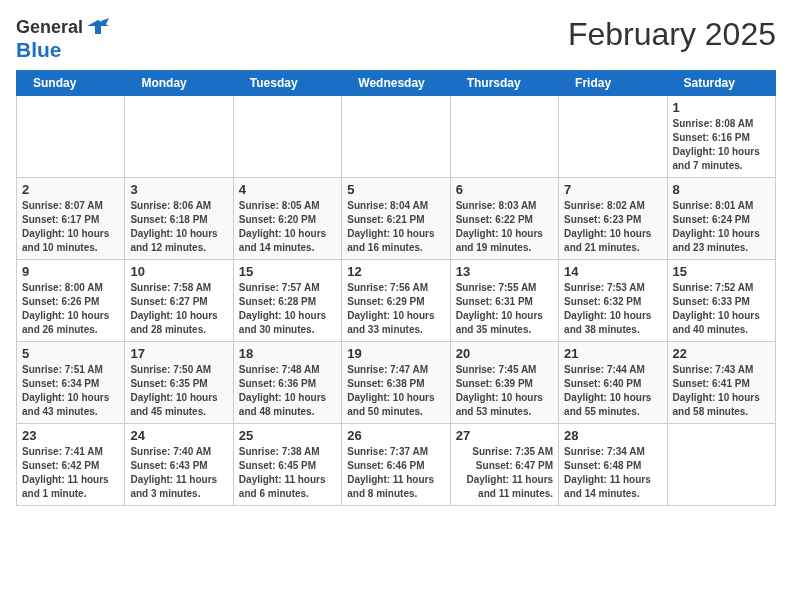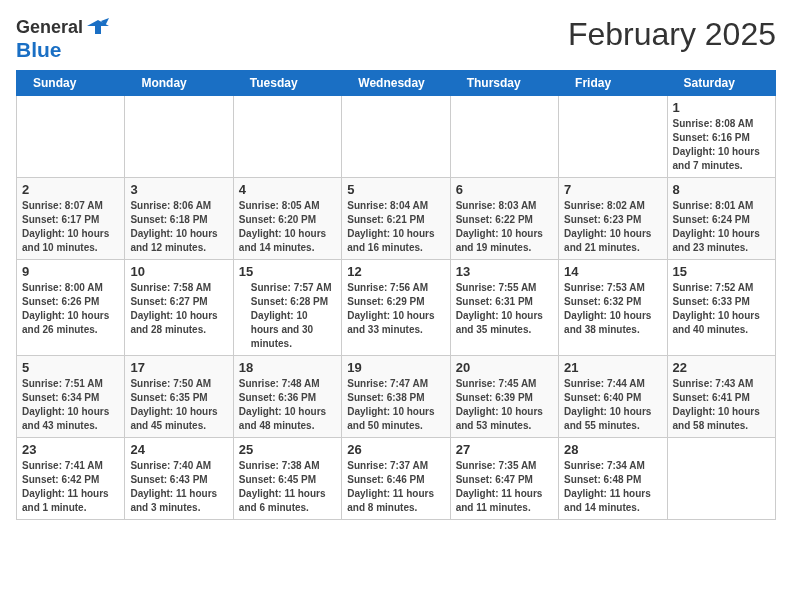--- a/index.html
+++ b/index.html
@@ -187,21 +187,21 @@
 Daylight: 10 hours and 26 minutes.</div>
         </td>
         <td>
           <span class="day-number">10</span>
           <div class="day-info" style="white-space: pre-line;">Sunrise: 7:58 AM
 Sunset: 6:27 PM
 Daylight: 10 hours and 28 minutes.</div>
         </td>
         <td>
           <span class="day-number">15</span>
-          <div class="day-info" style="white-space: pre-line; margin-left: 12px;">Sunrise: 7:57 AM
+          <div class="day-info" style="white-space: pre-line;">Sunrise: 7:57 AM
 Sunset: 6:28 PM
 Daylight: 10 hours and 30 minutes.</div>
         </td>
         <td>
           <span class="day-number">12</span>
           <div class="day-info" style="white-space: pre-line;">Sunrise: 7:56 AM
 Sunset: 6:29 PM
 Daylight: 10 hours and 33 minutes.</div>
         </td>
         <td>
@@ -287,21 +287,21 @@
 Daylight: 11 hours and 6 minutes.</div>
         </td>
         <td>
           <span class="day-number">26</span>
           <div class="day-info" style="white-space: pre-line;">Sunrise: 7:37 AM
 Sunset: 6:46 PM
 Daylight: 11 hours and 8 minutes.</div>
         </td>
         <td>
           <span class="day-number">27</span>
-          <div class="day-info" style="white-space: pre-line;">Sunrise: 7:35 AM
+          <div class="day-info" style="white-space: pre-line; text-align: right;">Sunrise: 7:35 AM
 Sunset: 6:47 PM
 Daylight: 11 hours and 11 minutes.</div>
         </td>
         <td>
           <span class="day-number">28</span>
           <div class="day-info" style="white-space: pre-line;">Sunrise: 7:34 AM
 Sunset: 6:48 PM
 Daylight: 11 hours and 14 minutes.</div>
         </td>
         <td class="empty-cell"></td>

